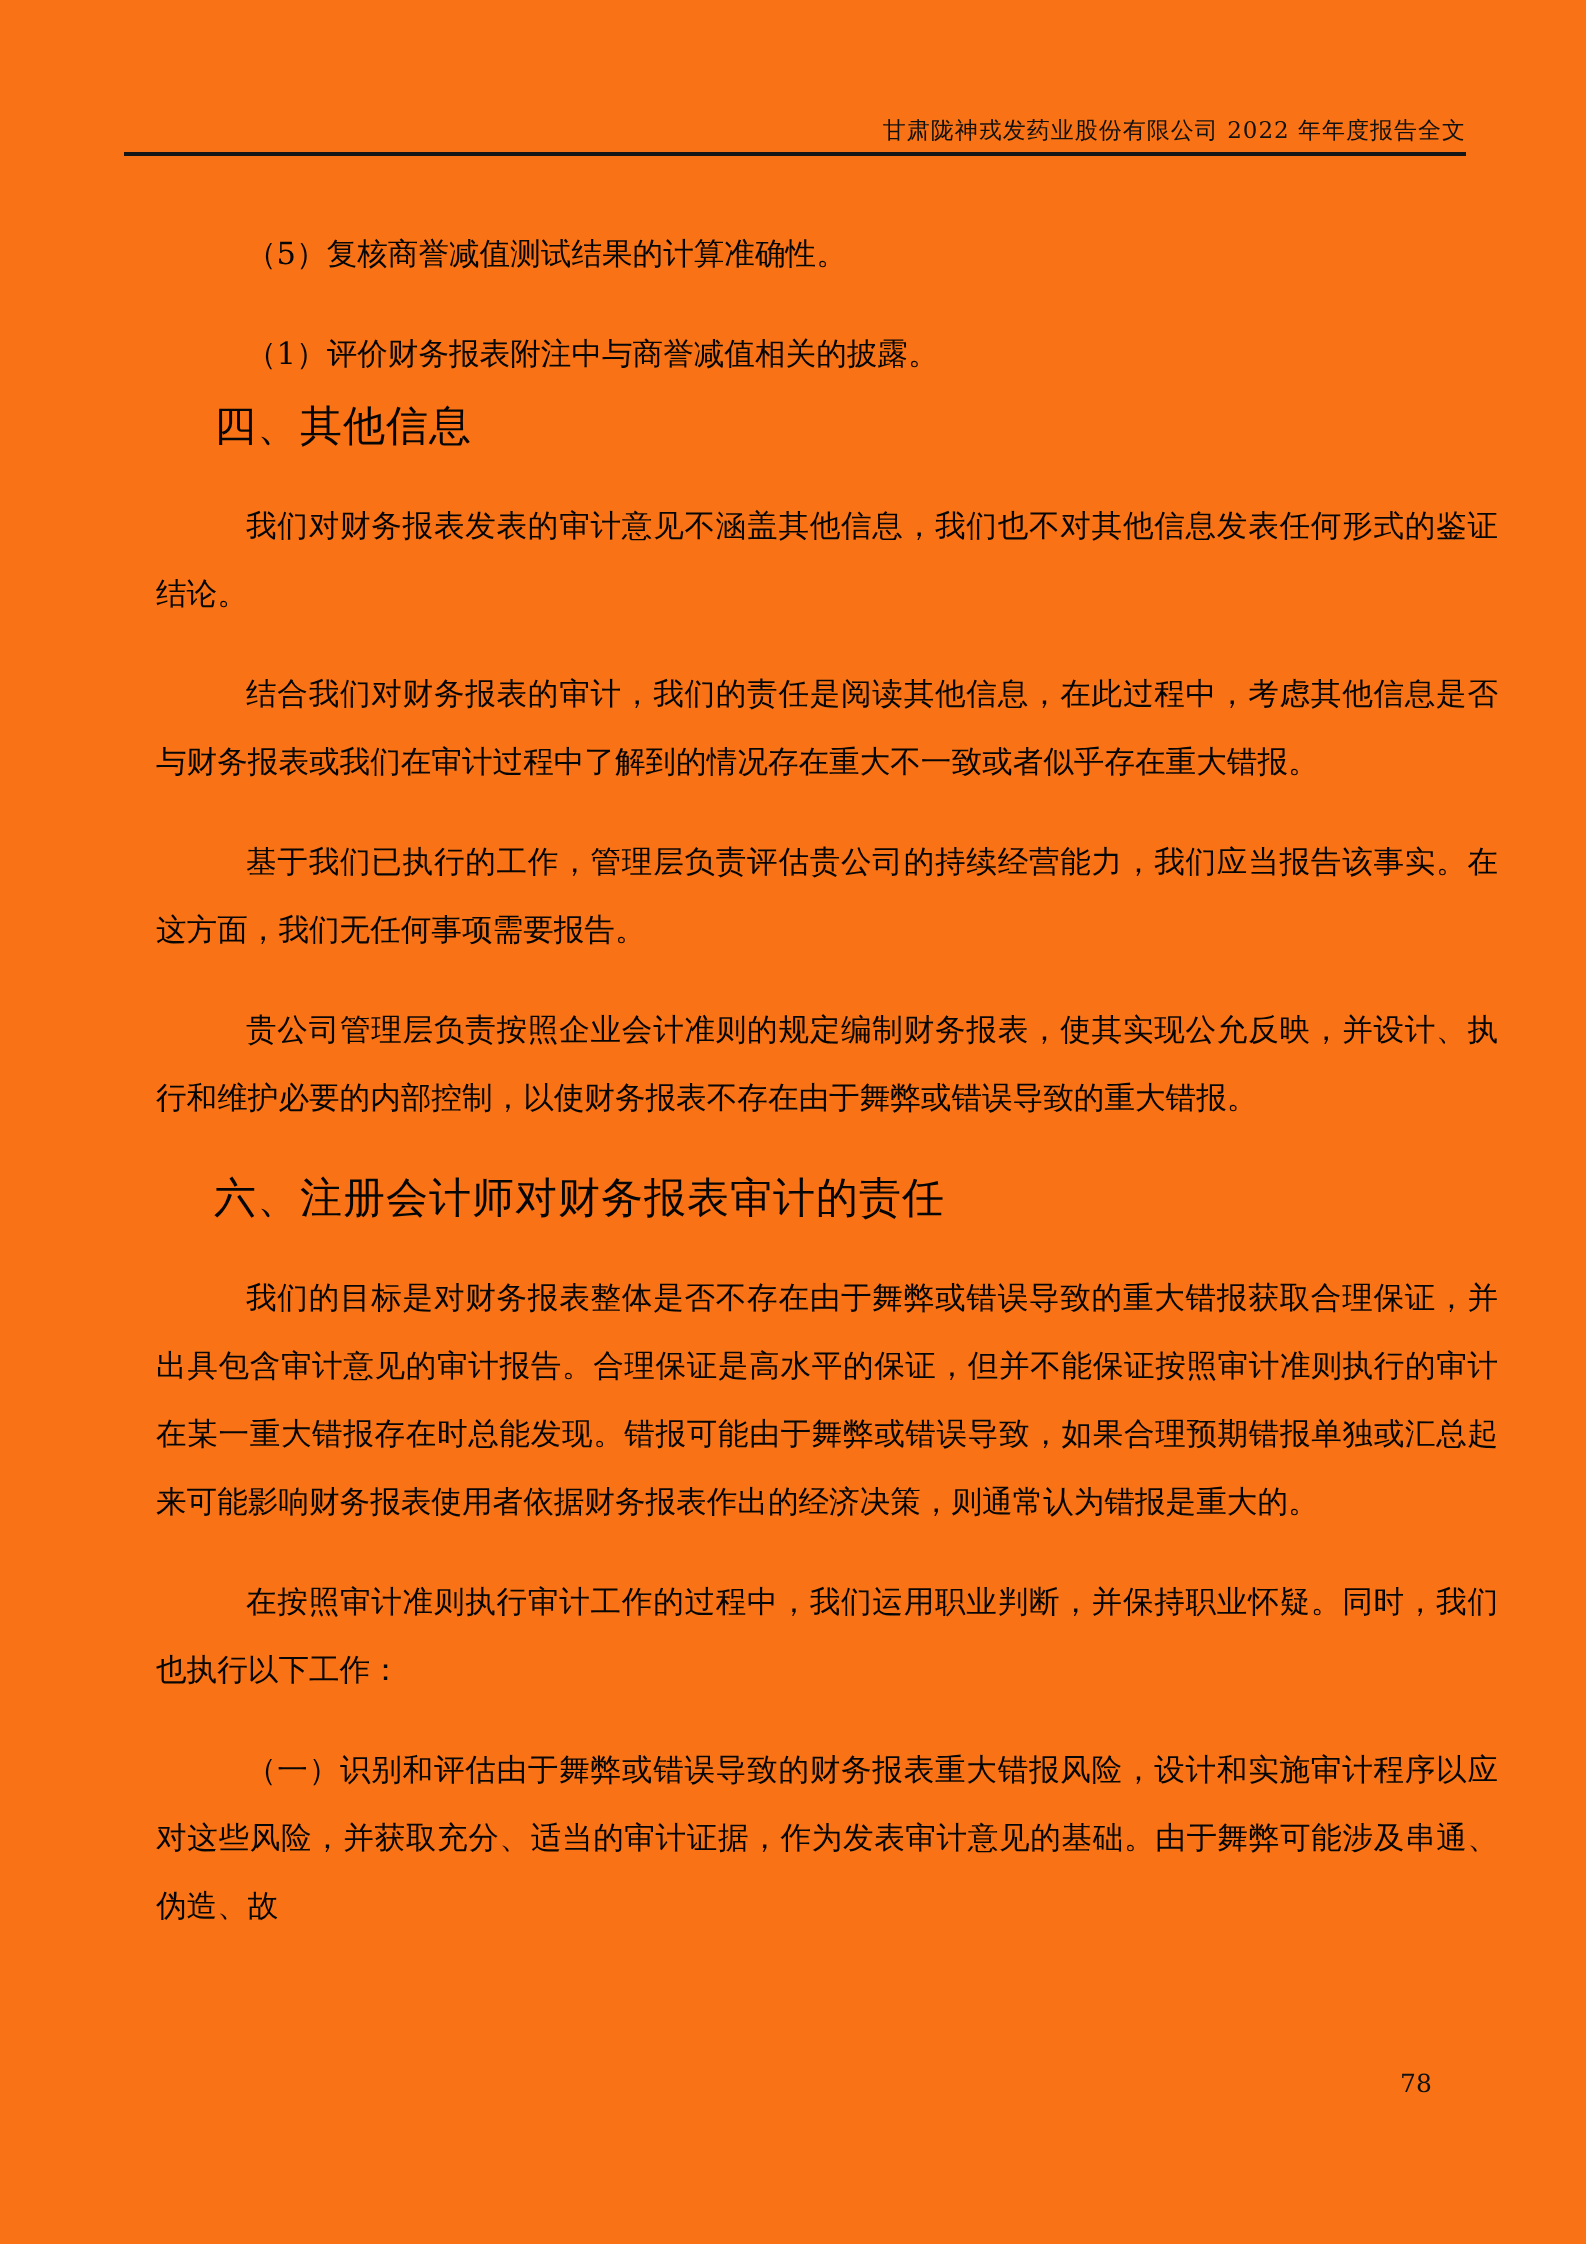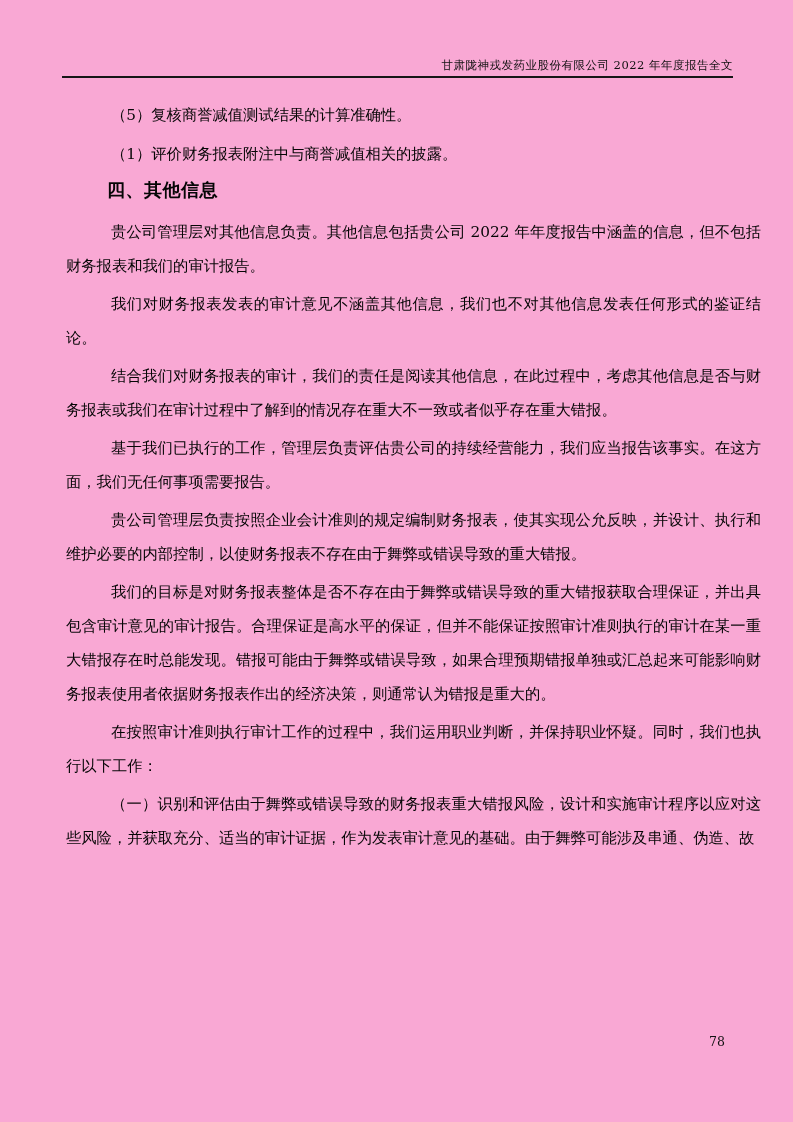--- a/index.html
+++ b/index.html
@@ -4,21 +4,21 @@
 <style>
   html, body {
     margin: 0;
     padding: 0;
     background: #ffffff;
   }
   #page {
     position: relative;
     width: 793px;
     height: 1122px;
-    background: #f9a8d4;
+    background: #f97316;
     overflow: hidden;
     color: #000000;
     font-family: "DejaVu Serif", "Liberation Serif", serif;
   }
   
   .header {
     position: absolute;
     left: 62px;
     top: 58px;
     width: 671px;
@@ -43,61 +43,60 @@
     left: 62px;
     top: 94px;
     width: 703px;
     font-size: 15.3px;
     line-height: 34px;
     text-align: justify;
     text-justify: inter-ideograph;
     color: #060606;
   }
   .para {
-    margin: 4px;
+    margin: 16px;
     text-indent: 45px;
   }
   .para.gap5 { margin-bottom: 5px; }
   .para.gap2 { margin-bottom: 2px; }
   .heading {
     margin: 2px 0 8px 0;
     text-indent: 45px;
-    font-weight: bold;
-    font-size: 18px;
+    font-weight: normal;
+    font-size: 21px;
     font-family: "DejaVu Sans", "Liberation Sans", sans-serif;
     letter-spacing: 0.5px;
   }
   .page-number {
     position: absolute;
     left: 700px;
     top: 1034px;
     width: 34px;
-    text-align: center;
     font-size: 12.5px;
     line-height: 16px;
     color: #111111;
   }
 </style>
 </head>
 <body>
 
 <div id="page">
 
   <div class="header">甘肃陇神戎发药业股份有限公司 2022 年年度报告全文</div>
   <div class="header-rule"></div>
 
   <div class="doc">
     <p class="para gap5">（5）复核商誉减值测试结果的计算准确性。</p>
     <p class="para gap2">（1）评价财务报表附注中与商誉减值相关的披露。</p>
     <p class="heading">四、其他信息</p>
-    <p class="para">贵公司管理层对其他信息负责。其他信息包括贵公司 2022 年年度报告中涵盖的信息，但不包括财务报表和我们的审计报告。</p>
     <p class="para">我们对财务报表发表的审计意见不涵盖其他信息，我们也不对其他信息发表任何形式的鉴证结论。</p>
     <p class="para">结合我们对财务报表的审计，我们的责任是阅读其他信息，在此过程中，考虑其他信息是否与财务报表或我们在审计过程中了解到的情况存在重大不一致或者似乎存在重大错报。</p>
     <p class="para">基于我们已执行的工作，管理层负责评估贵公司的持续经营能力，我们应当报告该事实。在这方面，我们无任何事项需要报告。</p>
     <p class="para">贵公司管理层负责按照企业会计准则的规定编制财务报表，使其实现公允反映，并设计、执行和维护必要的内部控制，以使财务报表不存在由于舞弊或错误导致的重大错报。</p>
+    <p class="heading">六、注册会计师对财务报表审计的责任</p>
     <p class="para">我们的目标是对财务报表整体是否不存在由于舞弊或错误导致的重大错报获取合理保证，并出具包含审计意见的审计报告。合理保证是高水平的保证，但并不能保证按照审计准则执行的审计在某一重大错报存在时总能发现。错报可能由于舞弊或错误导致，如果合理预期错报单独或汇总起来可能影响财务报表使用者依据财务报表作出的经济决策，则通常认为错报是重大的。</p>
     <p class="para">在按照审计准则执行审计工作的过程中，我们运用职业判断，并保持职业怀疑。同时，我们也执行以下工作：</p>
     <p class="para">（一）识别和评估由于舞弊或错误导致的财务报表重大错报风险，设计和实施审计程序以应对这些风险，并获取充分、适当的审计证据，作为发表审计意见的基础。由于舞弊可能涉及串通、伪造、故</p>
   </div>
 
   <div class="page-number">78</div>
 
 </div>
 
 </body></html>

